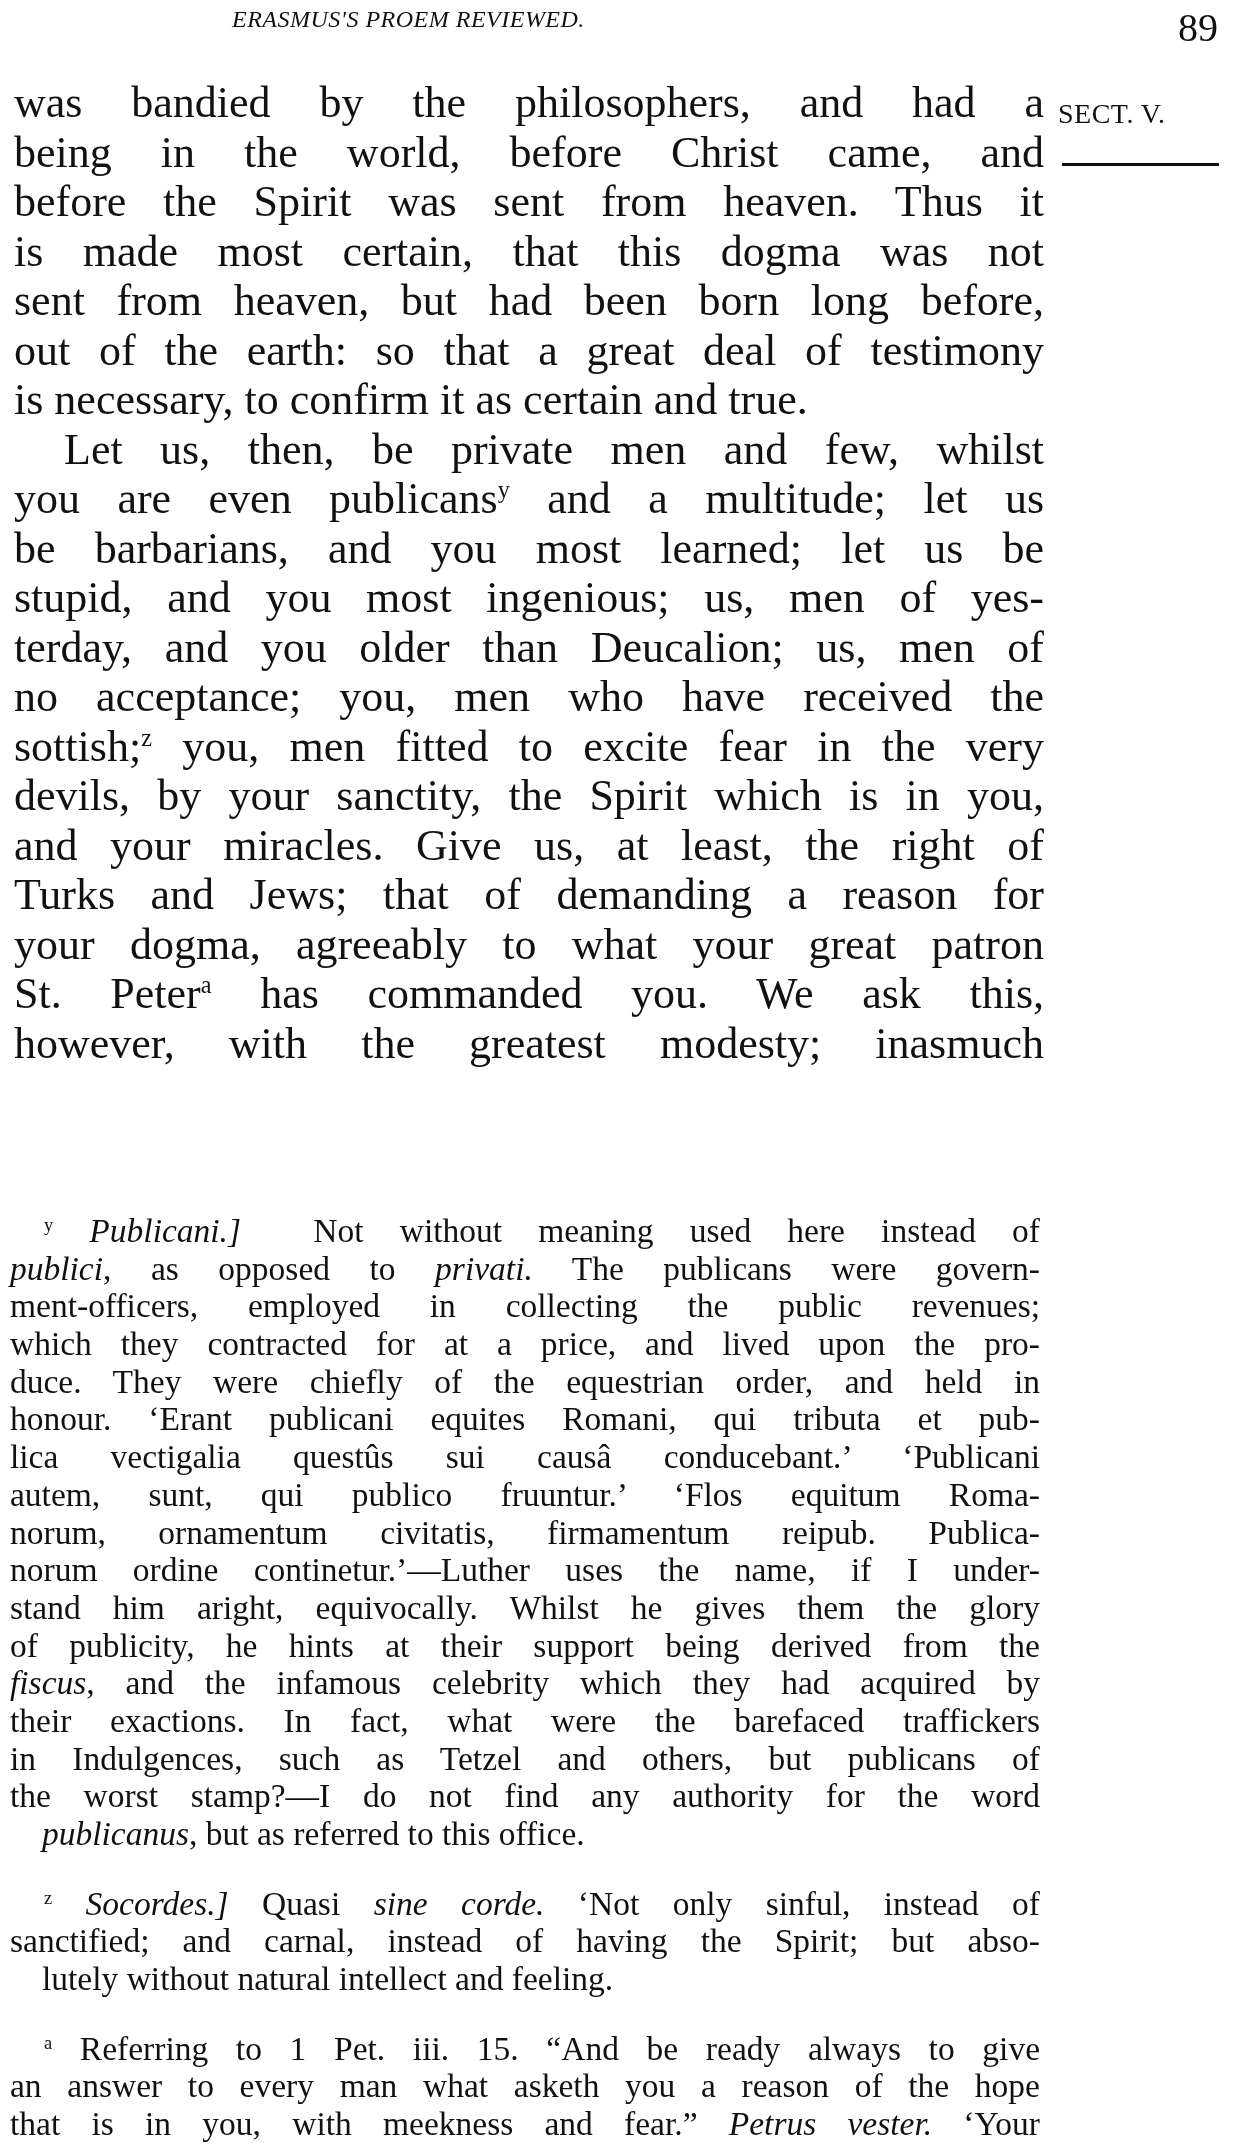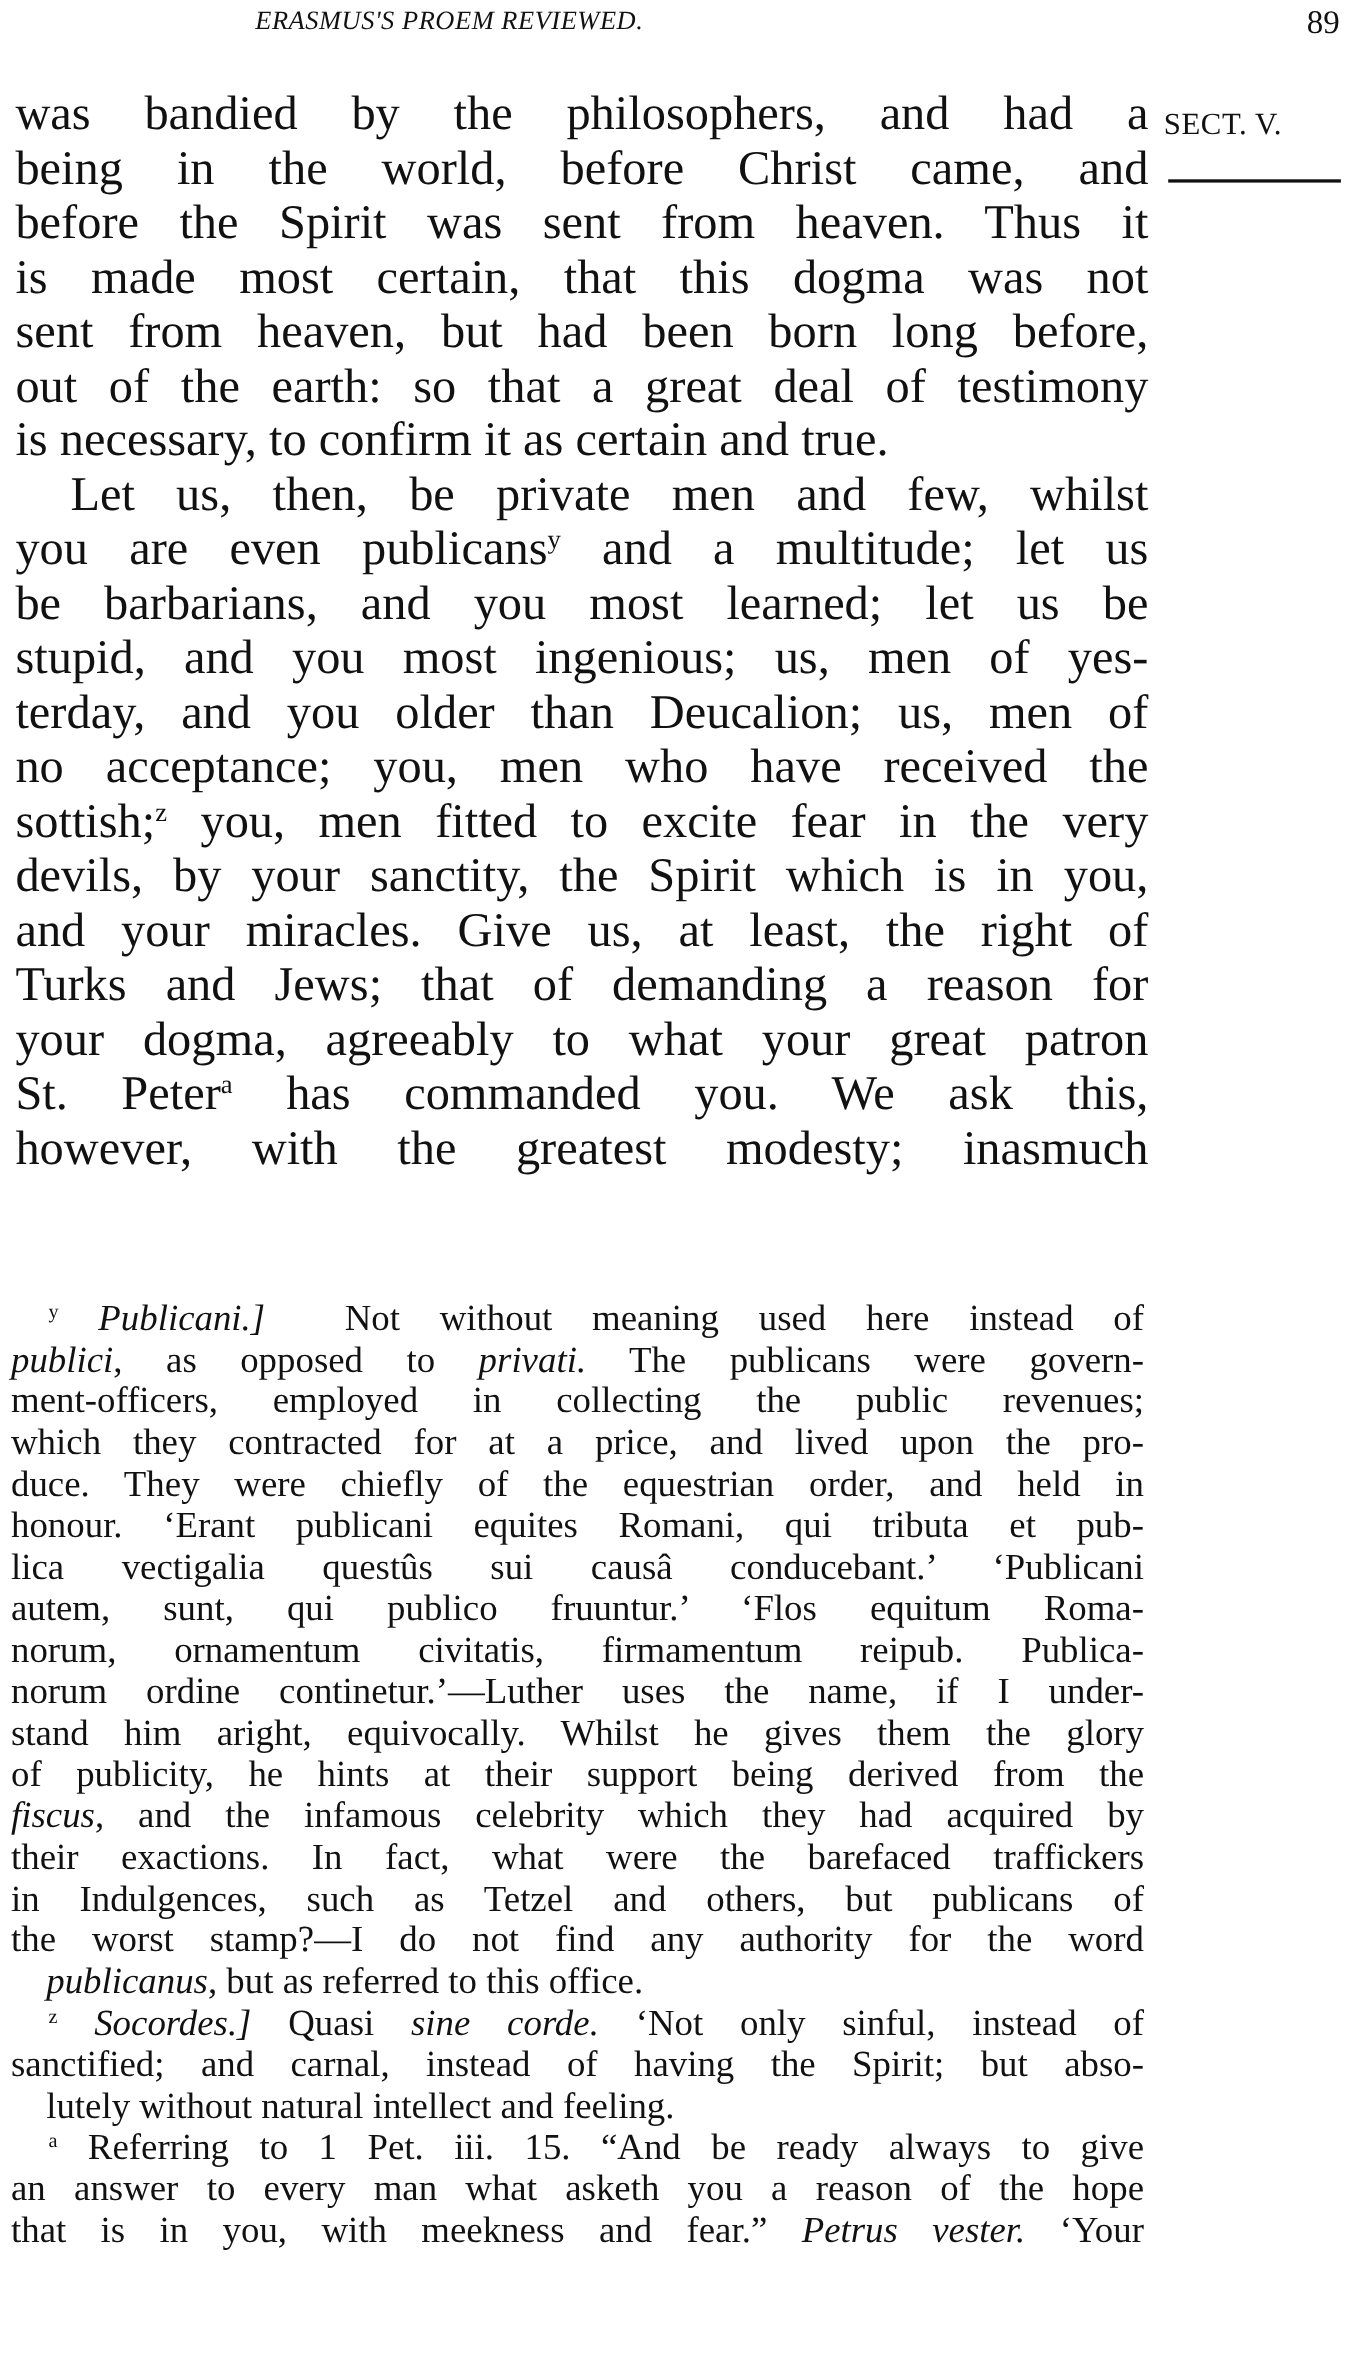--- a/index.html
+++ b/index.html
@@ -1,30 +1,30 @@
 <!DOCTYPE html>
 <html><head>
 <meta charset="utf-8">
 <style>
   html, body { margin:0; padding:0; background:#ffffff; }
   body { width:1236px; height:2152px; position:relative; overflow:hidden; color:#111;
          font-family:"Liberation Serif", "DejaVu Serif", serif; }
   .header { position:absolute; top:6px; left:0; width:1236px; height:50px; }
   .running-title { position:absolute; left:232px; top:0; font-size:24px; letter-spacing:0.5px;font-style:italic; }
-  .page-number { position:absolute; right:18px; top:-2px; font-size:30px; }
+  .page-number { position:absolute; right:18px; top:-2px; font-size:40px; }
   .body-text { position:absolute; left:14px; top:78px; width:1030px; }
   .line { font-size:44px; line-height:49.5px; white-space:nowrap; text-align:justify; text-align-last:justify; height:49.5px; }
   .line.last { text-align-last:left; }
   .line.indent { padding-left:50px; }
   .sidenote { position:absolute; left:1058px; top:98px; font-size:28px; font-variant:small-caps; letter-spacing:0.5px; }
   .siderule { position:absolute; left:1062px; top:163px; width:157px; height:3px; background:#111; }
   .footnotes { position:absolute; left:10px; top:1180px; width:1030px; }
   .fline { font-size:33.5px; line-height:37.7px; height:37.7px; white-space:nowrap; text-align:justify; text-align-last:justify; }
   .fline.last { text-align-last:left;margin-left:32px; }
-  .fline.indent { padding-left:34px; }
+  .fline.indent { padding-left:34px;margin-top:32px; }
   .fline i { font-style:italic; }
   sup { font-size:0.55em; vertical-align:0.6em; line-height:0; }
 </style>
 </head>
 <body>
 
 <div class="header">
   <div class="running-title">ERASMUS'S PROEM REVIEWED.</div>
   <div class="page-number">89</div>
 </div>

